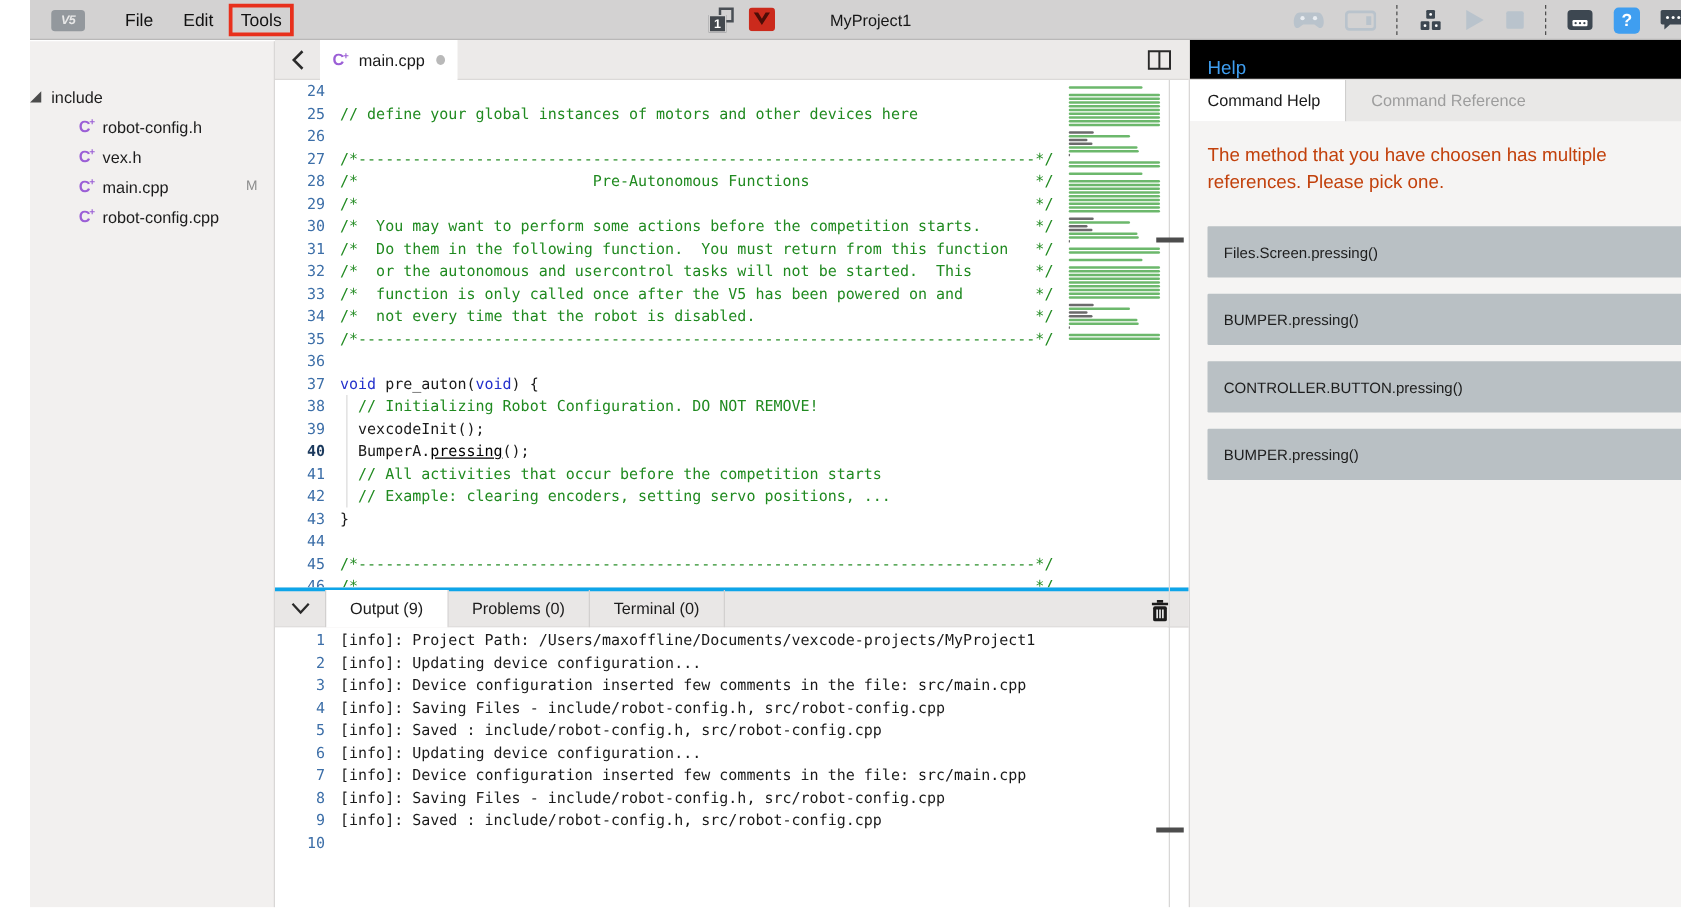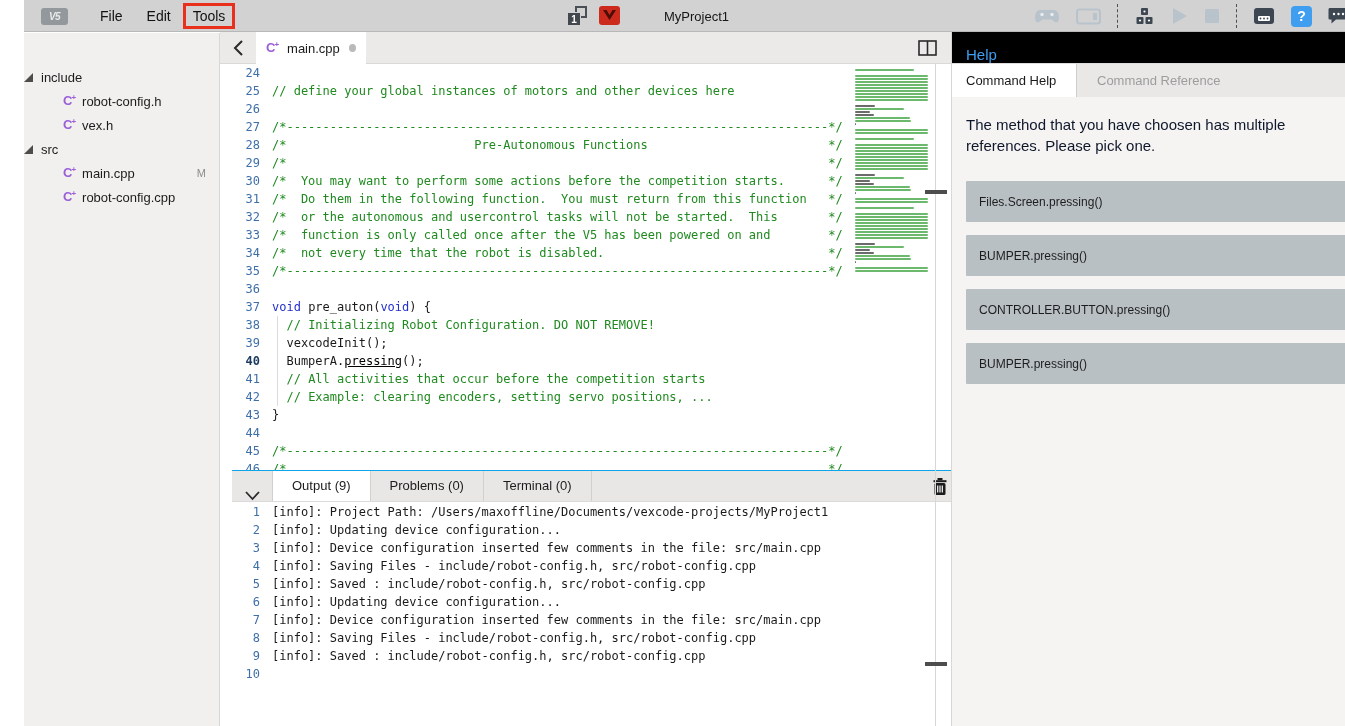--- a/index.html
+++ b/index.html
@@ -66,41 +66,41 @@
   #minimap { position:absolute; left:635px; top:2px; width:75px; }
   .mm-row { height:2px; margin-bottom:1px; border-radius:1px; }
   .mm-green { background:#6cb86c; }
   .mm-dark { background:#6b6b6b; }
 
   #v-scroll-line { position:absolute; left:715px; top:32px; width:1px; height:662px; background:#d8d7d6; z-index:4; }
   .scroll-thumb { position:absolute; left:705px; width:22px; height:4px; background:#4d4d4d; z-index:5; }
   #editor-scroll-thumb { top:158px; }
   #output-scroll-thumb { top:630px; }
 
-  #bottom-tabbar { position:absolute; left:12px; top:438px; width:731px; height:32px; background:#e9e7e6;
-                   border-top:1px solid #0ea5e9; border-bottom:1px solid #dddbda; display:flex; align-items:flex-end; }
+  #bottom-tabbar { position:absolute; left:0; top:438px; width:731px; height:32px; background:#e9e7e6;
+                   border-top:3px solid #0ea5e9; border-bottom:1px solid #dddbda; display:flex; align-items:center; }
   #collapse-btn { width:40px; display:flex; align-items:center; justify-content:center; }
   .bp-tab { padding:0 19px; line-height:30px; font-size:13px; color:#1c1c1c; border-right:1px solid #d2d0cf; }
   .bp-tab:first-of-type { border-left:1px solid #d2d0cf; }
   .bp-tab.active { background:#fff; }
   #trash-btn { position:absolute; right:16px; top:7px; }
 
   #output { position:absolute; left:0; top:470px; width:714px; height:224px; background:#fff; padding-top:1px; overflow:hidden; }
 
   
   #help { position:absolute; left:927px; top:32px; width:418px; height:694px; background:#f5f4f3;
           border-left:1px solid #d9d7d6; }
   #help-header { height:32px; background:#000000; border-bottom:1px solid #dddcdb;
                  display:flex; align-items:flex-end; padding-left:14px; }
   #help-title { color:var(--accent-blue); font-size:15px; }
   #help-tabs { height:33px; background:#e9e8e7; display:flex; }
   .help-tab { line-height:33px; font-size:13px; padding:0 14px; }
   .help-tab.active { background:#fff; color:#1a1a1a; border-right:1px solid #cfcecd; min-width:125px; }
   .help-tab.inactive { color:#9d9d9d; margin-left:6px; }
-  #help-message { padding:17px 14px 0 14px; font-size:15px; line-height:21px; color:#0f172a; width:380px; }
+  #help-message { padding:17px 14px 0 14px; font-size:15px; line-height:21px; color:#c2410c; width:380px; }
   #help-options { margin:25px 14px 0 14px; }
   .help-option { width:383px; height:41px; background:#b9c0c4; margin-bottom:13px; display:flex;
                  align-items:center; padding-left:13px; font-size:12px; color:#1d1d1d; border-radius:1px; }
 </style>
 </head>
 <body>
 
 <div id="window" style="--red-box: #e8301c; --accent-blue: #3f9ef0;">
 
   <div id="topbar">
@@ -184,24 +184,20 @@
           <span class="tri"></span>
           <span class="tree-label">include</span>
         </div>
         <div class="tree-row file">
           <span class="cpp-icon">C<sup>+</sup></span>
           <span class="tree-label">robot-config.h</span>
         </div>
         <div class="tree-row file">
           <span class="cpp-icon">C<sup>+</sup></span>
           <span class="tree-label">vex.h</span>
-        </div>
-        <div class="tree-row folder">
-          <span class="tri"></span>
-          <span class="tree-label">src</span>
         </div>
         <div class="tree-row file">
           <span class="cpp-icon">C<sup>+</sup></span>
           <span class="tree-label">main.cpp</span>
           <span class="badge">M</span>
         </div>
         <div class="tree-row file">
           <span class="cpp-icon">C<sup>+</sup></span>
           <span class="tree-label">robot-config.cpp</span>
         </div>

